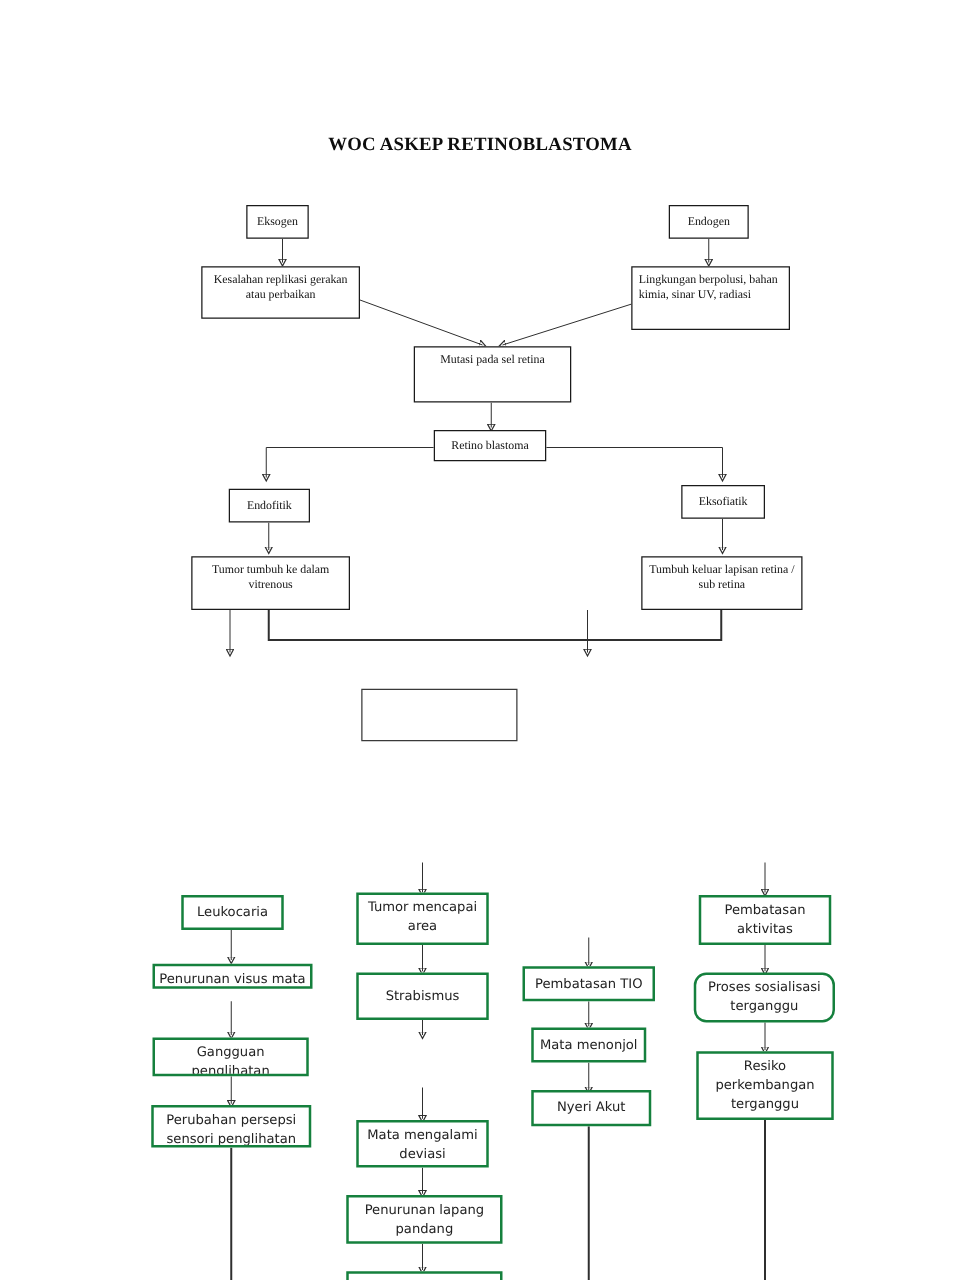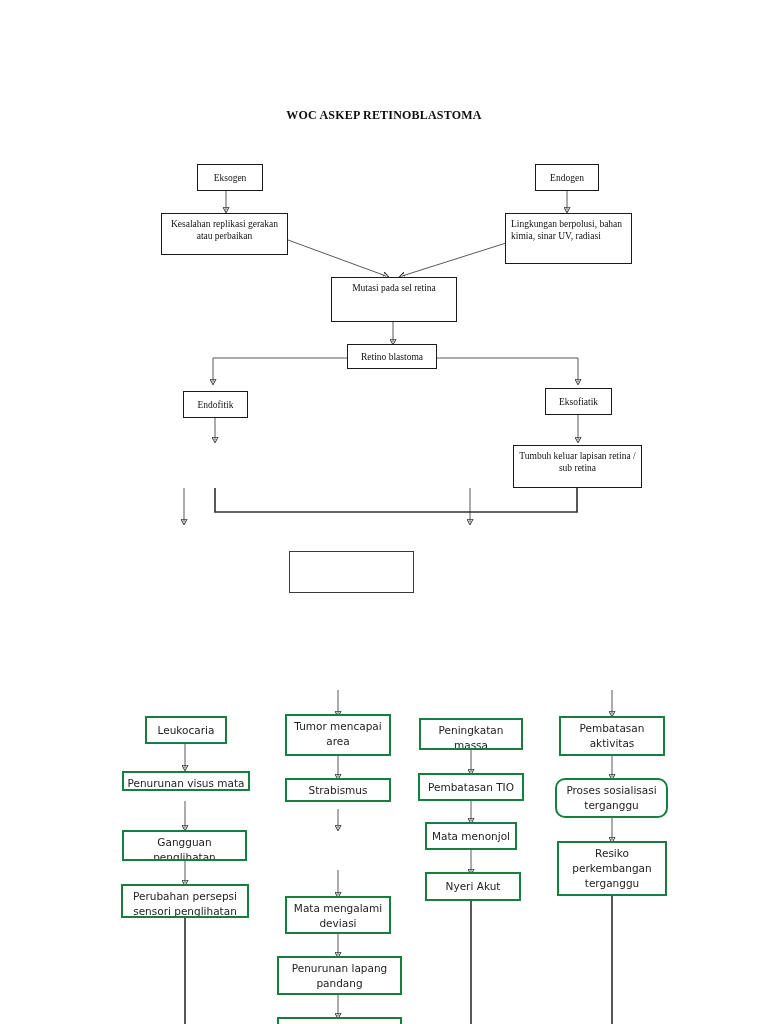--- a/index.html
+++ b/index.html
@@ -21,21 +21,21 @@
     height: 1024px;
   }
   .title {
     position: absolute;
     left: 0;
     top: 108px;
     width: 768px;
     text-align: center;
     font-family: "Liberation Serif", serif;
     font-weight: bold;
-    font-size: 12px;
+    font-size: 15px;
     letter-spacing: 0.2px;
     color: #0d0d0d;
   }
   .node {
     position: absolute;
     box-sizing: border-box;
     background: #ffffff;
     border: 1px solid #1a1a1a;
     overflow: hidden;
     display: flex;
@@ -139,21 +139,21 @@
     <line class="hair" x1="471" y1="750" x2="471" y2="772" marker-end="url(#ahs)"></line>
     <line class="hair" x1="471" y1="801" x2="471" y2="821" marker-end="url(#ahs)"></line>
     <line class="hair" x1="471" y1="850" x2="471" y2="872" marker-end="url(#ahs)"></line>
     <line class="thick" x1="471" y1="901" x2="471" y2="1024"></line>
 
     <line class="hair" x1="612" y1="756" x2="612" y2="777" marker-end="url(#ahs)"></line>
     <line class="hair" x1="612" y1="818" x2="612" y2="840" marker-end="url(#ahs)"></line>
     <line class="thick" x1="612" y1="896" x2="612" y2="1024"></line>
   </svg>
 
-  <div class="node serif" style="left:197px; top:164px; width:66px; height:27px;">
+  <div class="node serif" style="left:197px; top:164px; width:50px; height:27px;">
     <span class="inner">Eksogen</span>
   </div>
 
   <div class="node serif" style="left:535px; top:164px; width:64px; height:27px;">
     <span class="inner">Endogen</span>
   </div>
 
   <div class="node serif topalign" style="left:161px; top:213px; width:127px; height:42px;">
     <span class="inner">Kesalahan replikasi gerakan atau perbaikan</span>
   </div>
@@ -171,20 +171,23 @@
   </div>
 
   <div class="node serif" style="left:183px; top:391px; width:65px; height:27px;">
     <span class="inner">Endofitik</span>
   </div>
 
   <div class="node serif" style="left:545px; top:388px; width:67px; height:27px;">
     <span class="inner">Eksofiatik</span>
   </div>
 
+  <div class="node serif topalign" style="left:153px; top:445px; width:127px; height:43px;">
+    <span class="inner">Tumor tumbuh ke dalam vitrenous</span>
+  </div>
 
   <div class="node serif topalign" style="left:513px; top:445px; width:129px; height:43px;">
     <span class="inner">Tumbuh keluar lapisan retina / sub retina</span>
   </div>
 
   <div class="node serif" style="left:289px; top:551px; width:125px; height:42px; border:1.4px solid #3a3a3a;">
     <span class="inner"></span>
   </div>
 
   <div class="node sans" style="left:145px; top:716px; width:82px; height:28px;">
@@ -200,40 +203,37 @@
   </div>
 
   <div class="node sans topalign" style="left:122px; top:830px; width:125px; height:31px;">
     <span class="inner">Gangguan penglihatan</span>
   </div>
 
   <div class="node sans topalign" style="left:285px; top:714px; width:106px; height:42px;">
     <span class="inner">Tumor mencapai area</span>
   </div>
 
-  <div class="node sans" style="left:285px; top:778px; width:106px; height:24px;">
+  <div class="node sans" style="left:285px; top:778px; width:106px; height:38px;">
     <span class="inner">Strabismus</span>
   </div>
 
 
   <div class="node sans topalign" style="left:285px; top:896px; width:106px; height:38px;">
     <span class="inner">Mata mengalami deviasi</span>
   </div>
 
   <div class="node sans topalign" style="left:277px; top:956px; width:125px; height:39px;">
     <span class="inner">Penurunan lapang pandang</span>
   </div>
 
   <div class="node sans" style="left:277px; top:1017px; width:125px; height:30px;">
     
   </div>
 
-  <div class="node sans topalign" style="left:419px; top:718px; width:104px; height:32px;">
-    <span class="inner">Peningkatan massa</span>
-  </div>
 
   <div class="node sans" style="left:418px; top:773px; width:106px; height:28px;">
     <span class="inner">Pembatasan TIO</span>
   </div>
 
   <div class="node sans" style="left:425px; top:822px; width:92px; height:28px;">
     <span class="inner">Mata menonjol</span>
   </div>
 
   <div class="node sans" style="left:425px; top:872px; width:96px; height:29px;">

